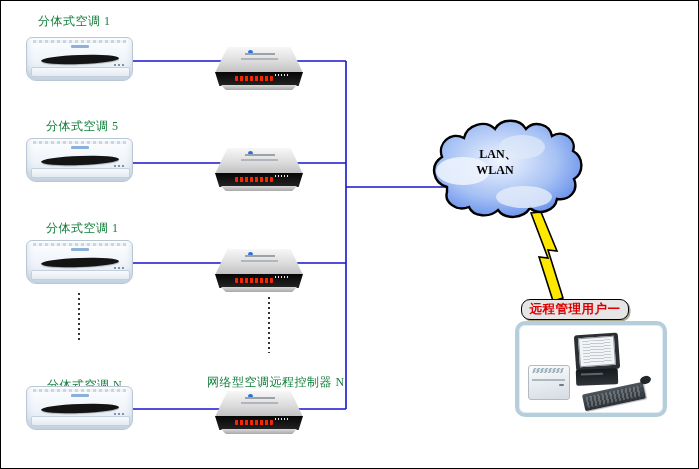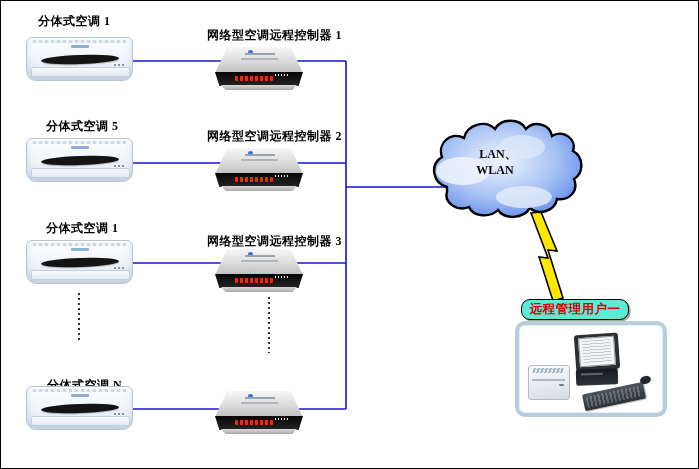--- a/index.html
+++ b/index.html
@@ -2,21 +2,21 @@
 <html><head>
 <meta charset="utf-8">
 <style>
   html,body{margin:0;padding:0;background:#fff;}
   .canvas{position:relative;width:699px;height:469px;box-sizing:border-box;
           border:1px solid #000;background:#fff;overflow:hidden;
           font-family:"Liberation Serif","DejaVu Serif",serif;}
   .wires{position:absolute;left:0;top:0;width:699px;height:469px;}
 
   
-  .dev-label{position:absolute;font-size:12px;font-weight:bold;color:#000000;
+  .dev-label{position:absolute;font-size:12px;font-weight:normal;color:#15803d;
              white-space:nowrap;letter-spacing:.5px;}
 
   
   .ac{position:absolute;width:105px;height:42px;
       background:linear-gradient(180deg,#fdfeff 0%,#f0f5fa 50%,#d8e2ed 100%);
       border:1px solid #b9c6d4;border-radius:6px 6px 10px 10px;
       box-shadow:inset 0 -5px 7px rgba(150,170,195,.35);}
   .ac-vents{position:absolute;top:2px;left:6%;width:88%;height:3px;
       background:repeating-linear-gradient(90deg,#ccd6e2 0 3px,#eef3f8 3px 6px);}
   .ac-logo{position:absolute;top:7px;left:50%;transform:translateX(-50%);
@@ -45,21 +45,21 @@
       background:repeating-linear-gradient(90deg,#ff2800 0 3px,transparent 3px 5px);
       opacity:.95;border-radius:1px;}
   .ctrl-btns{position:absolute;top:27px;right:13px;width:15px;height:2px;
       background:repeating-linear-gradient(90deg,#e6e6e6 0 1px,transparent 1px 3px);}
   .ctrl-lip{position:absolute;top:38px;left:5%;width:90%;height:5px;
       background:linear-gradient(#d9d9d9,#a8a8a8);
       clip-path:polygon(2% 0,98% 0,92% 100%,8% 100%);}
 
   
   .user-label{position:absolute;left:520px;top:298px;width:106px;height:19px;
-      background:#5eead4;border:1.6px solid #000;border-radius:9px;
+      background:#e5e5e5;border:1.6px solid #000;border-radius:9px;
       display:flex;align-items:center;justify-content:center;
       font-size:12.5px;font-weight:bold;color:#dd0000;letter-spacing:.5px;
       box-shadow:1.5px 1.5px 0 rgba(60,60,0,.45);}
 
   
   .ws-box{position:absolute;left:514px;top:320px;width:152px;height:96px;
       box-sizing:border-box;background:#fff;border:4px solid #b6ceda;
       border-radius:10px;box-shadow:inset 0 0 0 1px #e2edf4;}
   .printer{position:absolute;left:9px;bottom:13px;width:40px;height:33px;
       background:linear-gradient(170deg,#fbfcfd,#d6dce2);border:1px solid #b2bac2;border-radius:3px;}
@@ -127,80 +127,78 @@
   </svg>
 
   <div class="dev-label" style="left:37px;top:12px">分体式空调 1</div>
   <div class="ac" style="left:25px;top:36px">
     <div class="ac-vents"></div>
     <div class="ac-logo"></div>
     <div class="ac-swoosh"></div>
     <div class="ac-panel"></div>
     <div class="ac-leds"></div>
   </div>
-  <div class="dev-label" style="left:206px;top:26px">网络型空调远程控制器 1</div>
   <div class="ctrl" style="left:214px;top:46px">
     <div class="ctrl-top"></div>
     <div class="ctrl-logo"></div>
     <div class="ctrl-toptext"></div>
     <div class="ctrl-toptext2"></div>
     <div class="ctrl-front"></div>
     <div class="ctrl-led"></div>
     <div class="ctrl-btns"></div>
     <div class="ctrl-lip"></div>
   </div>
 
   <div class="dev-label" style="left:45px;top:117px">分体式空调 5</div>
   <div class="ac" style="left:25px;top:137px">
     <div class="ac-vents"></div>
     <div class="ac-logo"></div>
     <div class="ac-swoosh"></div>
     <div class="ac-panel"></div>
     <div class="ac-leds"></div>
   </div>
-  <div class="dev-label" style="left:206px;top:127px">网络型空调远程控制器 2</div>
   <div class="ctrl" style="left:214px;top:147px">
     <div class="ctrl-top"></div>
     <div class="ctrl-logo"></div>
     <div class="ctrl-toptext"></div>
     <div class="ctrl-toptext2"></div>
     <div class="ctrl-front"></div>
     <div class="ctrl-led"></div>
     <div class="ctrl-btns"></div>
     <div class="ctrl-lip"></div>
   </div>
 
   <div class="dev-label" style="left:45px;top:219px">分体式空调 1</div>
   <div class="ac" style="left:25px;top:239px">
     <div class="ac-vents"></div>
     <div class="ac-logo"></div>
     <div class="ac-swoosh"></div>
     <div class="ac-panel"></div>
     <div class="ac-leds"></div>
   </div>
-  <div class="dev-label" style="left:206px;top:232px">网络型空调远程控制器 3</div>
   <div class="ctrl" style="left:214px;top:248px">
     <div class="ctrl-top"></div>
     <div class="ctrl-logo"></div>
     <div class="ctrl-toptext"></div>
     <div class="ctrl-toptext2"></div>
     <div class="ctrl-front"></div>
     <div class="ctrl-led"></div>
     <div class="ctrl-btns"></div>
     <div class="ctrl-lip"></div>
   </div>
 
   <div class="dev-label" style="left:46px;top:376px">分体式空调 N</div>
   <div class="ac" style="left:25px;top:385px">
     <div class="ac-vents"></div>
     <div class="ac-logo"></div>
     <div class="ac-swoosh"></div>
     <div class="ac-panel"></div>
     <div class="ac-leds"></div>
   </div>
+  <div class="dev-label" style="left:206px;top:373px">网络型空调远程控制器 N</div>
   <div class="ctrl" style="left:214px;top:390px">
     <div class="ctrl-top"></div>
     <div class="ctrl-logo"></div>
     <div class="ctrl-toptext"></div>
     <div class="ctrl-toptext2"></div>
     <div class="ctrl-front"></div>
     <div class="ctrl-led"></div>
     <div class="ctrl-btns"></div>
     <div class="ctrl-lip"></div>
   </div>

